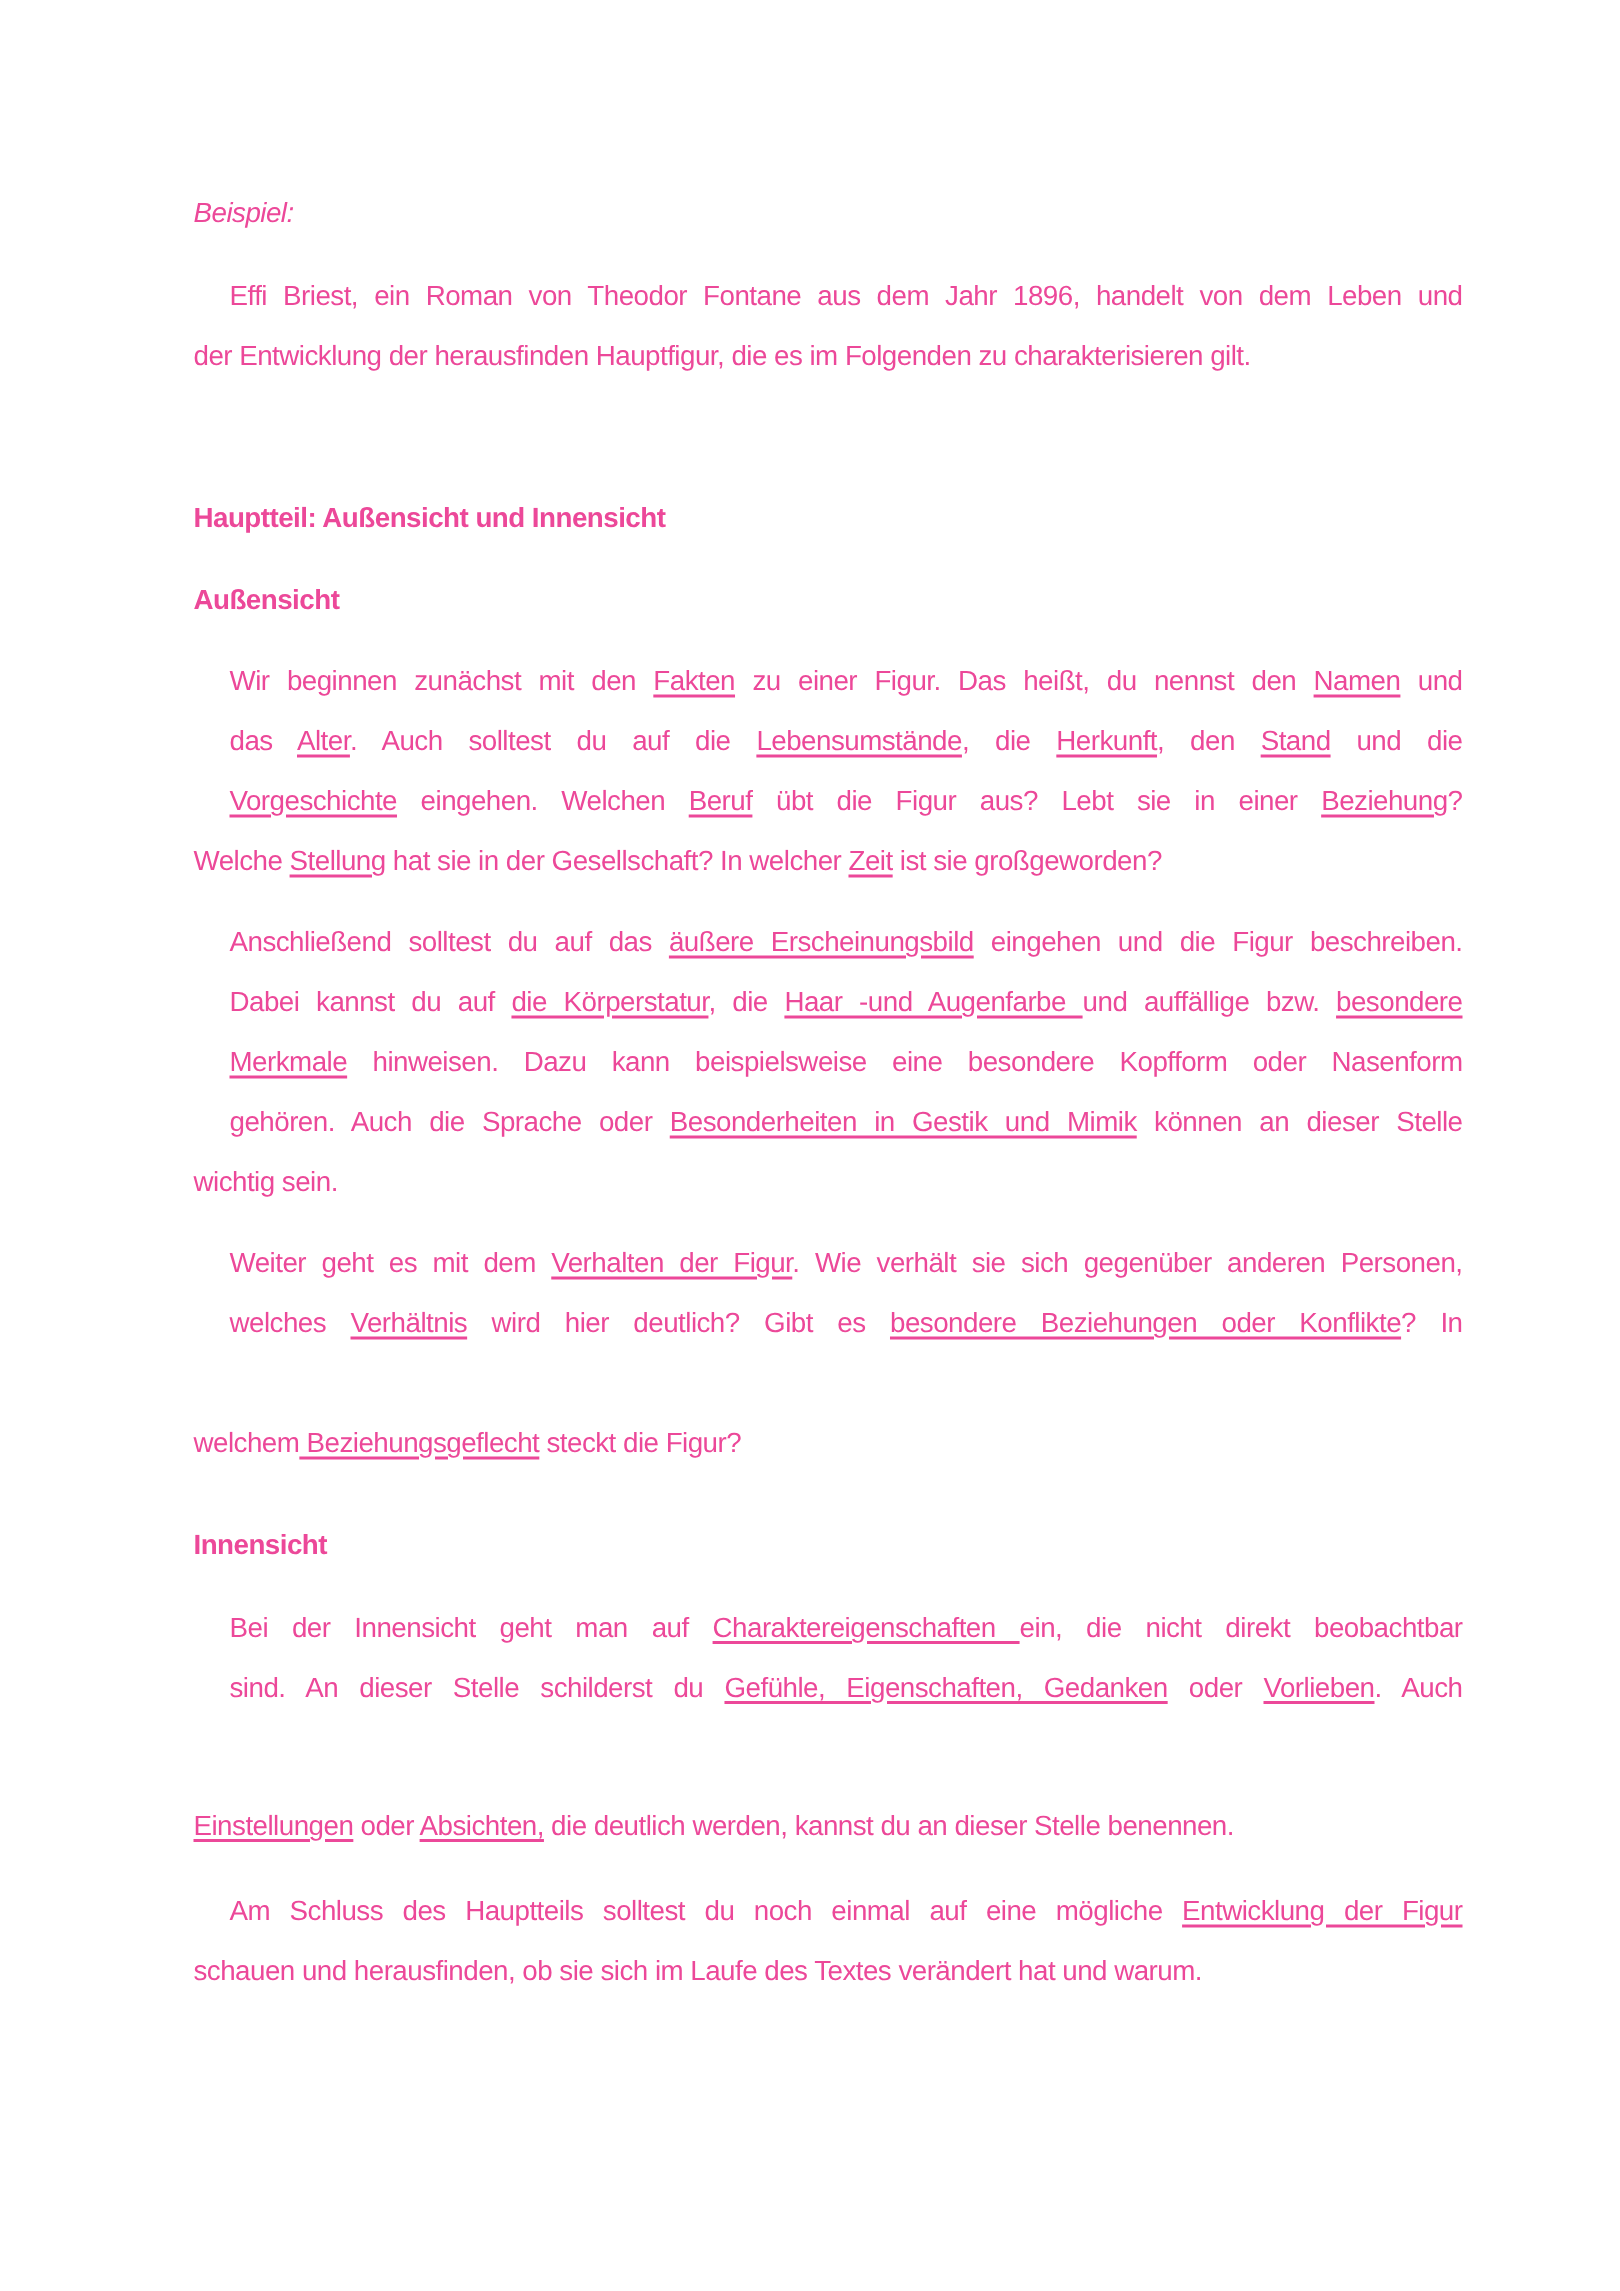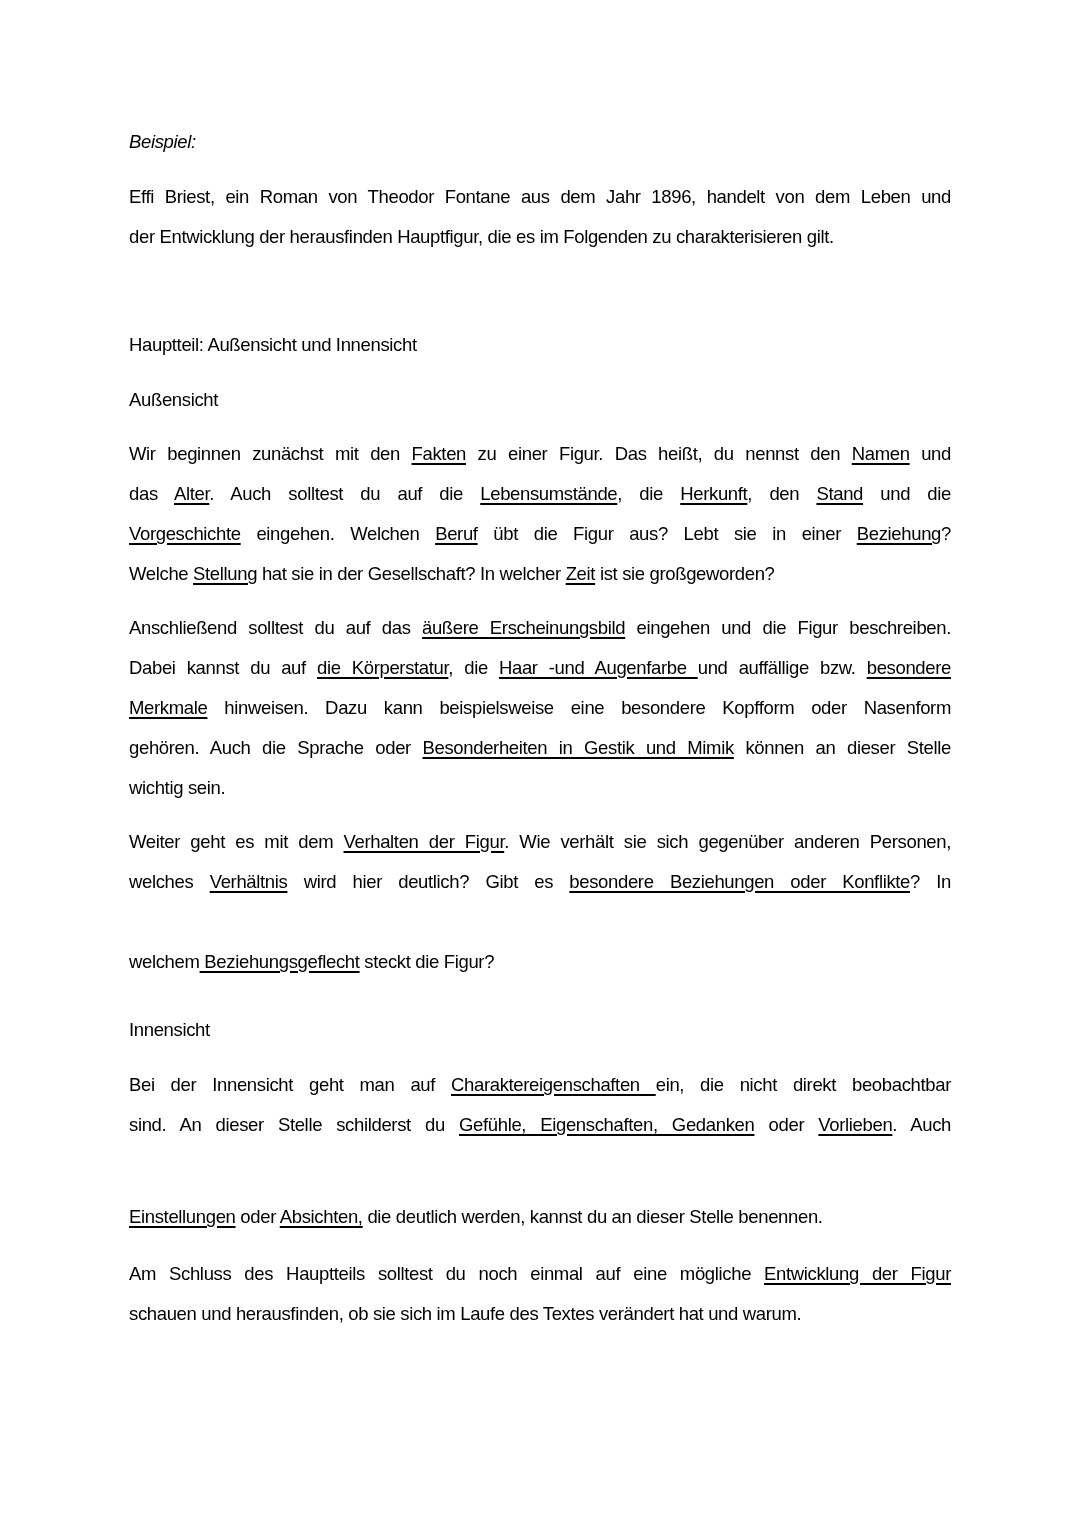--- a/index.html
+++ b/index.html
@@ -1,31 +1,31 @@
 <!DOCTYPE html>
 <html><head>
   <meta charset="utf-8">
   <style>
     html, body { margin: 0; padding: 0; background: #ffffff; }
     body { width: 1080px; height: 1527px; position: relative; overflow: hidden; }
     .page {
       position: absolute; left: 0; top: 0; width: 1080px; height: 1442px;
-      background: #ffffff; color: #000000;
+      background: #ffffff; color: #ec4899;
       font-family: "Liberation Sans", "DejaVu Sans", sans-serif;
     }
     .line {
       position: absolute; left: 129px; width: 822px;
       font-size: 18.5px; line-height: 24px; white-space: nowrap;
       letter-spacing: -0.35px;
     }
-    .line.just { text-align: justify; text-align-last: justify; white-space: normal; }
+    .line.just { text-align: justify; text-align-last: justify; white-space: normal; margin-left: 24px; }
     .line.free { text-align: left; }
     .u { text-decoration: underline; text-decoration-thickness: 1.5px; text-underline-offset: 3px; }
     .ital { font-style: italic; }
-    .bold { font-weight: normal; }
+    .bold { font-weight: bold; }
   </style>
 </head>
 <body>
 
 <div class="page">
 
   <div class="line free ital" style="top:130px">Beispiel:</div>
 
   <div class="line just" style="top:185px"><span>Effi Briest, ein Roman von Theodor Fontane aus dem Jahr 1896, handelt von dem Leben und</span></div>
   <div class="line free" style="top:225px"><span>der Entwicklung der herausfinden Hauptfigur, die es im Folgenden zu charakterisieren gilt.</span></div>

